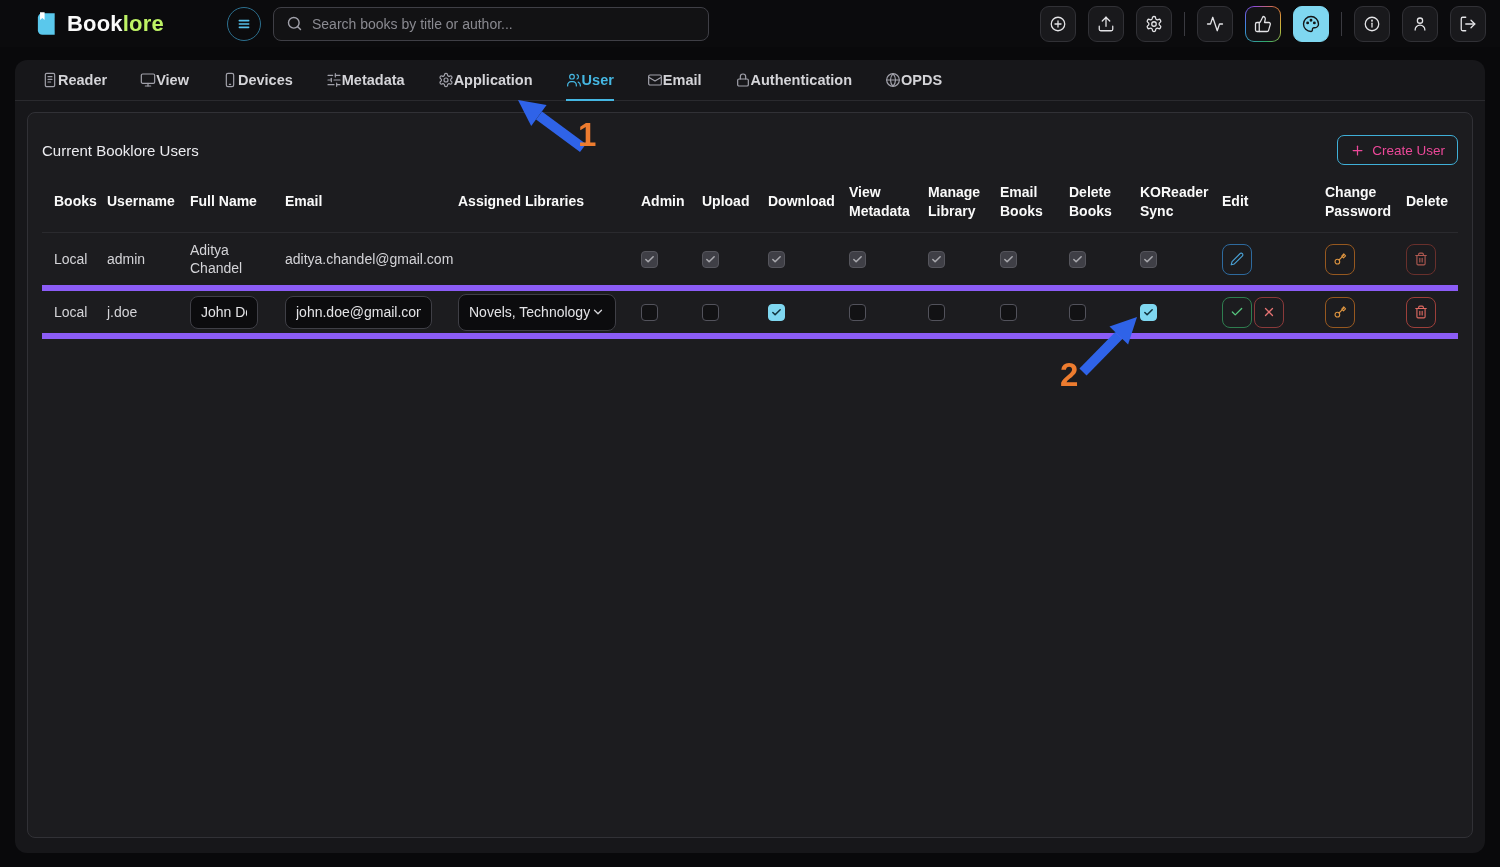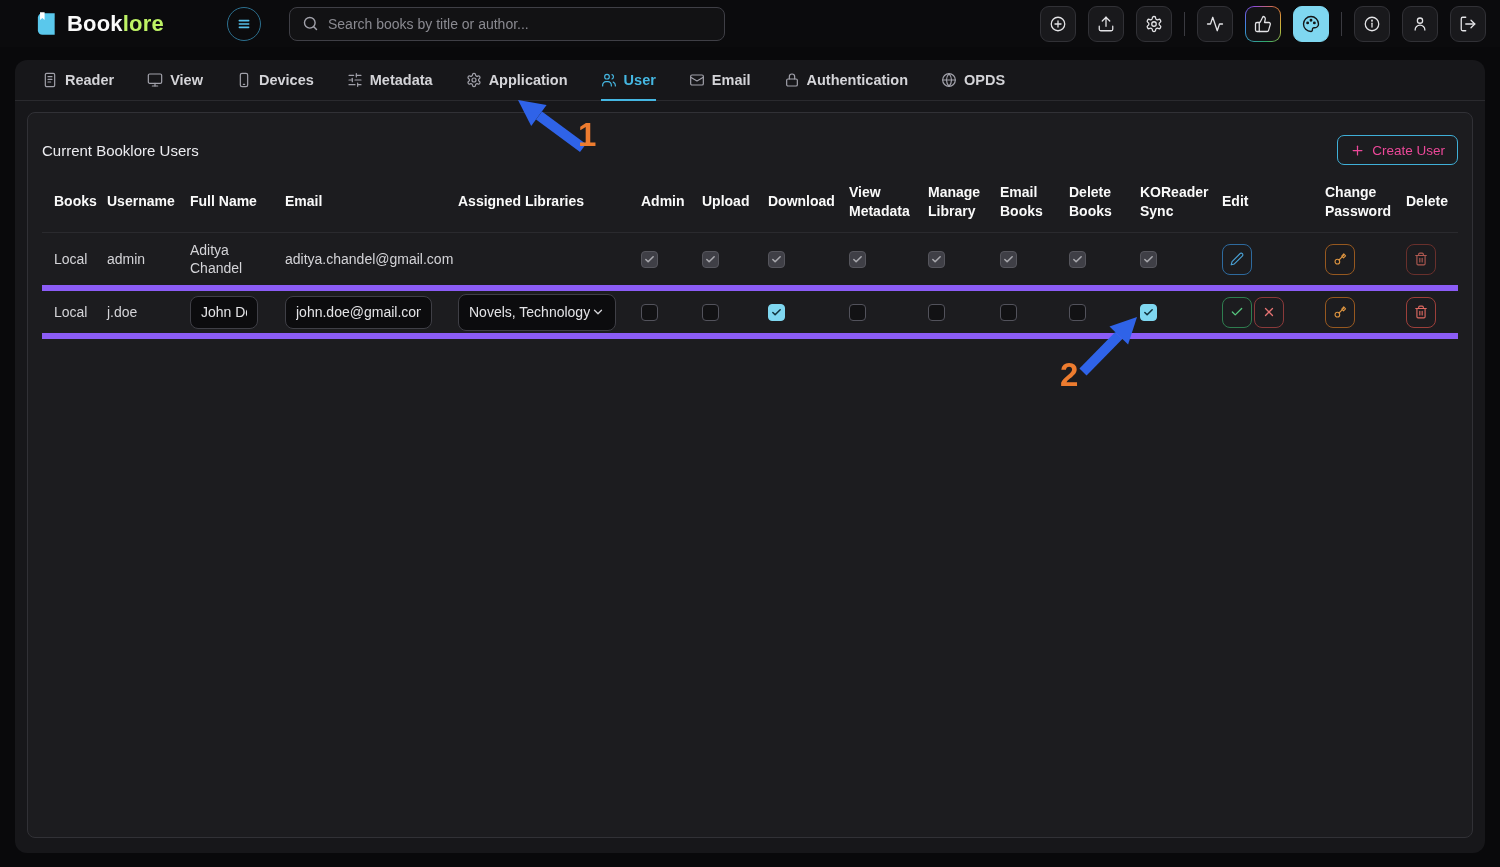--- a/index.html
+++ b/index.html
@@ -23,21 +23,21 @@
   .brand-text { font-size:22px; font-weight:700; color:#fafafa; letter-spacing:.2px; }
   .brand-text .accent { color:#bef264; font-weight:700; }
   .menu-btn {
     margin-left:63px;
     width:34px; height:34px; border-radius:50%;
     border:1px solid #2c6f8e; background:transparent;
     display:flex; align-items:center; justify-content:center;
     color:#56c0ea; cursor:pointer;
   }
   .search-box {
-    margin-left:28px;
+    margin-left:12px;
     width:436px; height:34px;
     background:#121214; border:1px solid #3f3f46; border-radius:8px;
     display:flex; align-items:center; gap:9px; padding:0 12px;
   }
   .search-box input {
     background:transparent; border:none; outline:none;
     color:#e4e4e7; font-size:14px; width:100%;
     font-family:"Liberation Sans", sans-serif;
   }
   .search-box input::placeholder { color:#8a8a91; }
@@ -61,21 +61,21 @@
   .content {
     margin:13px 15px 0; height:793px;
     background:#17171a; border-radius:12px;
     position:relative;
   }
   .tabbar {
     height:41px; display:flex; align-items:center; gap:33px;
     padding:0 27px; border-bottom:1px solid #2a2a2e;
   }
   .tab {
-    display:flex; align-items:center; gap:7px;
+    display:flex; align-items:center; 
     height:41px; font-size:14.5px; font-weight:700; color:#d4d4d8;
     cursor:pointer; border-bottom:2px solid transparent; padding-top:2px;
   }
   .tab .ticon { color:#a1a1aa; }
   .tab.active { color:#45b7e2; border-bottom-color:#45b7e2; }
   .tab.active .ticon { color:#45b7e2; }
 
   
   .panel {
     margin:11px 12px 0; height:726px;

